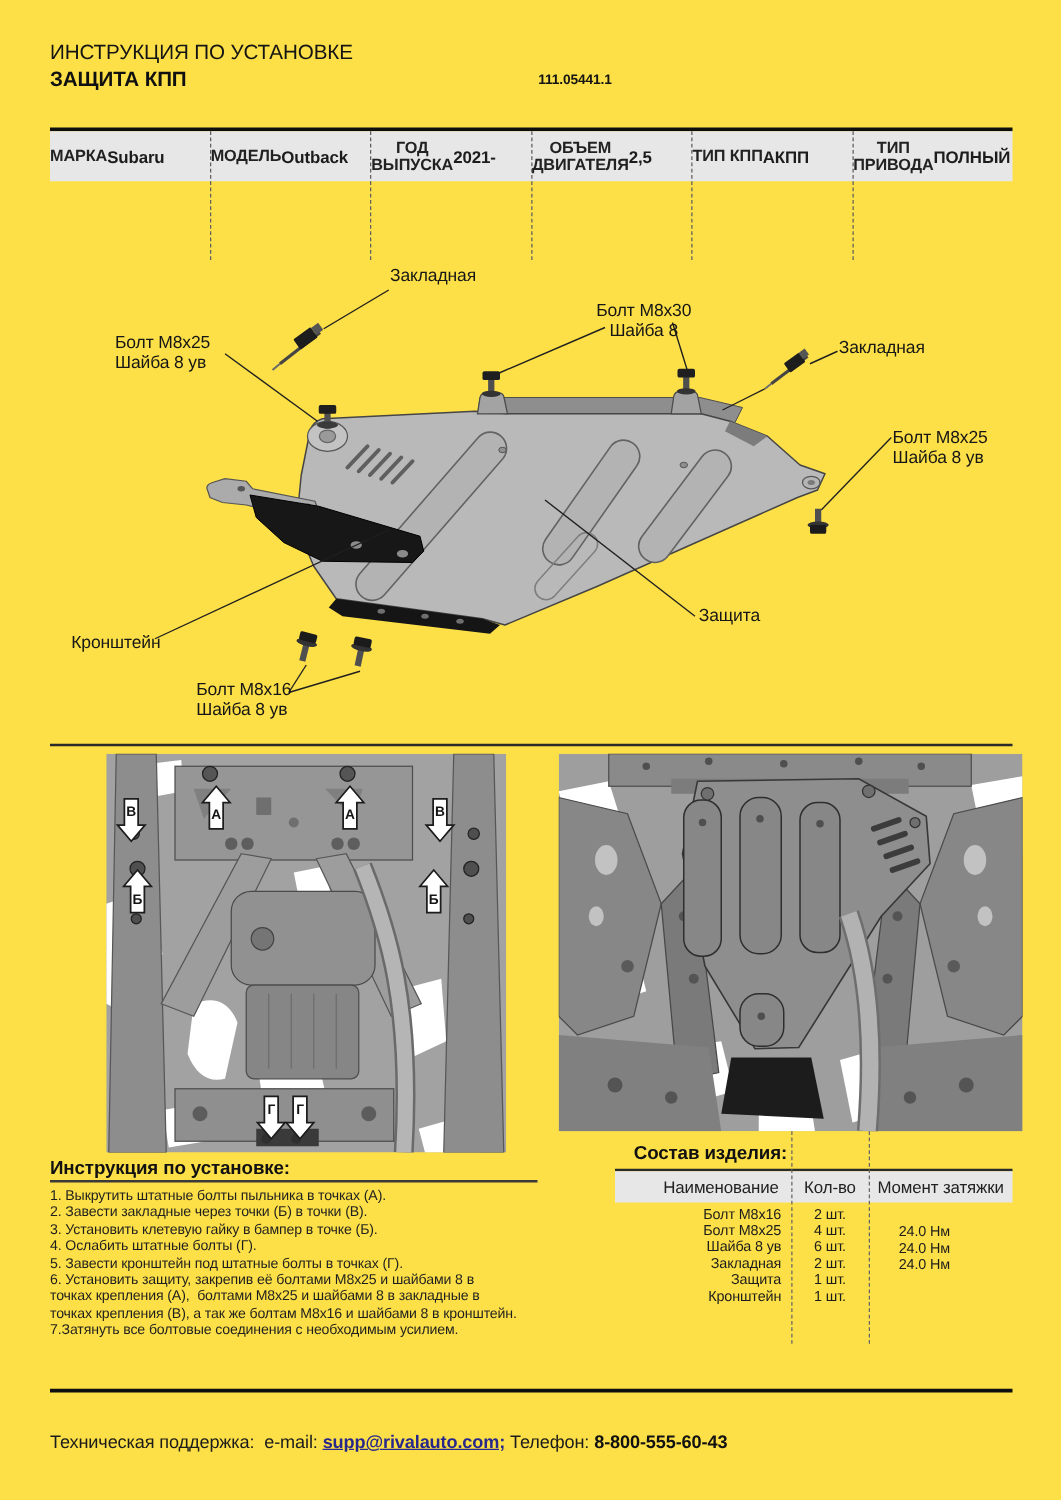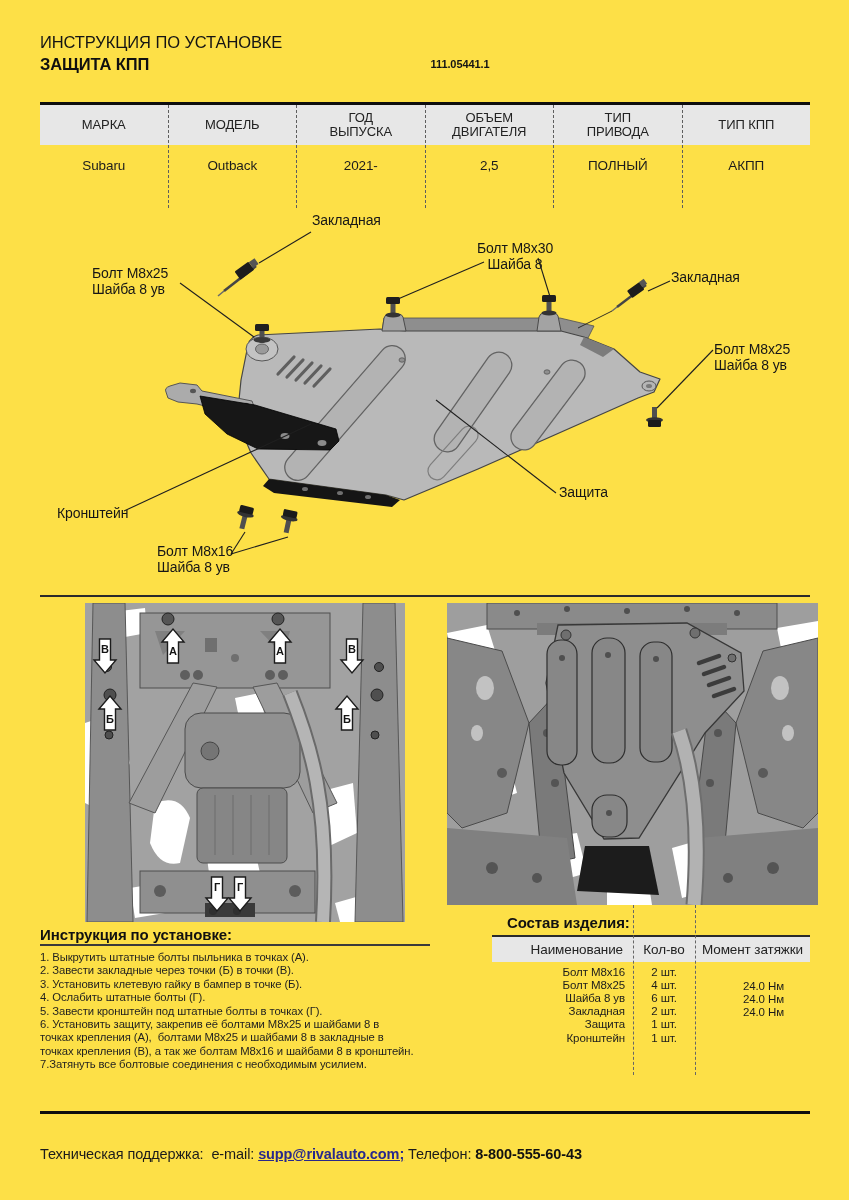--- a/index.html
+++ b/index.html
@@ -7,21 +7,21 @@
         font-family:"Liberation Sans","DejaVu Sans",sans-serif;color:#1a1a1a;letter-spacing:-0.1px;}
   .abs{position:absolute;}
   
   .doc-type{left:40px;top:33px;font-size:16.5px;color:#141414;}
   .product{left:40px;top:55px;font-size:16.5px;font-weight:bold;color:#101010;}
   .part-number{left:380px;top:58px;width:160px;text-align:center;font-size:11px;font-weight:bold;color:#141414;}
   
   .spec-table{left:40px;top:102px;width:770px;height:103px;border-top:3px solid #0e0e0e;}
   .spec-band{position:absolute;left:0;top:0;width:100%;height:40px;background:#e7e7e7;}
   .spec-cols{position:absolute;left:0;top:0;width:100%;height:100%;display:flex;}
-  .spec-col{flex:1;border-right:1px dashed #5e5e5e;display:flex;flex-direction:column;}
+  .spec-col{flex:1;border-right:1px dashed #5e5e5e;display:flex;flex-direction:row;font-weight:bold;}
   .spec-col:last-child{border-right:none;}
   .spec-h{height:40px;display:flex;align-items:center;justify-content:center;text-align:center;
           font-size:13px;white-space:pre-line;line-height:14.5px;color:#222;}
   .spec-v{height:40px;display:flex;align-items:center;justify-content:center;font-size:13.5px;color:#1c1c1c;}
   
   .dlabel{position:absolute;font-size:14px;line-height:15.5px;white-space:pre-line;color:#161616;}
   
   .photos-divider{left:40px;top:595px;width:770px;height:2px;background:#2a2a2a;}
   
   .install-title{left:40px;top:926px;font-size:15px;font-weight:bold;color:#111;}
@@ -33,21 +33,21 @@
   .parts-title{position:absolute;left:15px;top:9px;font-size:15px;font-weight:bold;color:#111;}
   .parts-rule{position:absolute;left:0;top:30px;width:318px;height:2px;background:#2b2b2b;}
   .parts-band{position:absolute;left:0;top:32px;width:318px;height:25px;background:#e7e7e7;display:flex;align-items:center;}
   .ph-name{width:141px;text-align:right;padding-right:10px;box-sizing:border-box;font-size:13.5px;color:#222;}
   .ph-qty{width:62px;text-align:center;font-size:13.5px;color:#222;}
   .ph-torque{width:115px;text-align:center;font-size:13.5px;color:#222;}
   .parts-rows{position:absolute;left:0;top:60px;width:318px;}
   .prow{display:flex;height:13.2px;align-items:center;font-size:11.5px;color:#1c1c1c;}
   .pc-name{width:141px;text-align:right;padding-right:8px;box-sizing:border-box;}
   .pc-qty{width:62px;text-align:center;}
-  .pc-torque{width:115px;text-align:right;padding-right:26px;box-sizing:border-box;margin-top:29px;}
+  .pc-torque{width:115px;text-align:center;padding-right:26px;box-sizing:border-box;margin-top:29px;}
   .parts-dash{position:absolute;top:0;height:170px;border-left:1px dashed #666;}
   
   .footer-rule{left:40px;top:1111px;width:770px;height:3px;background:#0e0e0e;}
   .footer-line1{left:40px;top:1124px;font-size:14.5px;color:#1b1b1b;}
   .footer-line2{left:40px;top:1146px;font-size:14.5px;color:#1b1b1b;white-space:pre-wrap;}
   .footer-email{font-weight:bold;text-decoration:underline;}
   .footer-phone{font-weight:bold;color:#111;}
   svg text.marker{font-family:"Liberation Sans","DejaVu Sans",sans-serif;font-size:11px;font-weight:bold;fill:#141414;}
 </style>
 </head>
@@ -74,27 +74,27 @@
         <div class="spec-h">ГОД
 ВЫПУСКА</div>
         <div class="spec-v">2021-</div>
       </div>
       <div class="spec-col">
         <div class="spec-h">ОБЪЕМ
 ДВИГАТЕЛЯ</div>
         <div class="spec-v">2,5</div>
       </div>
       <div class="spec-col">
+        <div class="spec-h">ТИП КПП</div>
+        <div class="spec-v">АКПП</div>
+      </div>
+      <div class="spec-col">
         <div class="spec-h">ТИП
 ПРИВОДА</div>
         <div class="spec-v">ПОЛНЫЙ</div>
-      </div>
-      <div class="spec-col">
-        <div class="spec-h">ТИП КПП</div>
-        <div class="spec-v">АКПП</div>
       </div>
     </div>
   </div>
 
   <svg class="abs" style="left:0;top:210px;" width="849" height="385" viewBox="0 210 849 385">
 
     <path d="M384,318 L560,318 L594,326 L588,338 L382,332 Z" fill="#8e8e8e" stroke="#4f4f4f" stroke-width="0.8"></path>
 
     <path d="M247,350 Q248,338 258,335 L380,329 L406,331 L536,331 L561,331 L584,337 L614,349 L640,372 L660,379 L654,392 L638,398 L478,469 L404,500 L386,495 L269,479 L251,453 L237,420 L241,380 Z" fill="#b9b9b9" stroke="#454545" stroke-width="1.2" stroke-linejoin="round"></path>
     <path d="M584,337 L614,349 L603,357 L580,345 Z" fill="#7c7c7c"></path>

